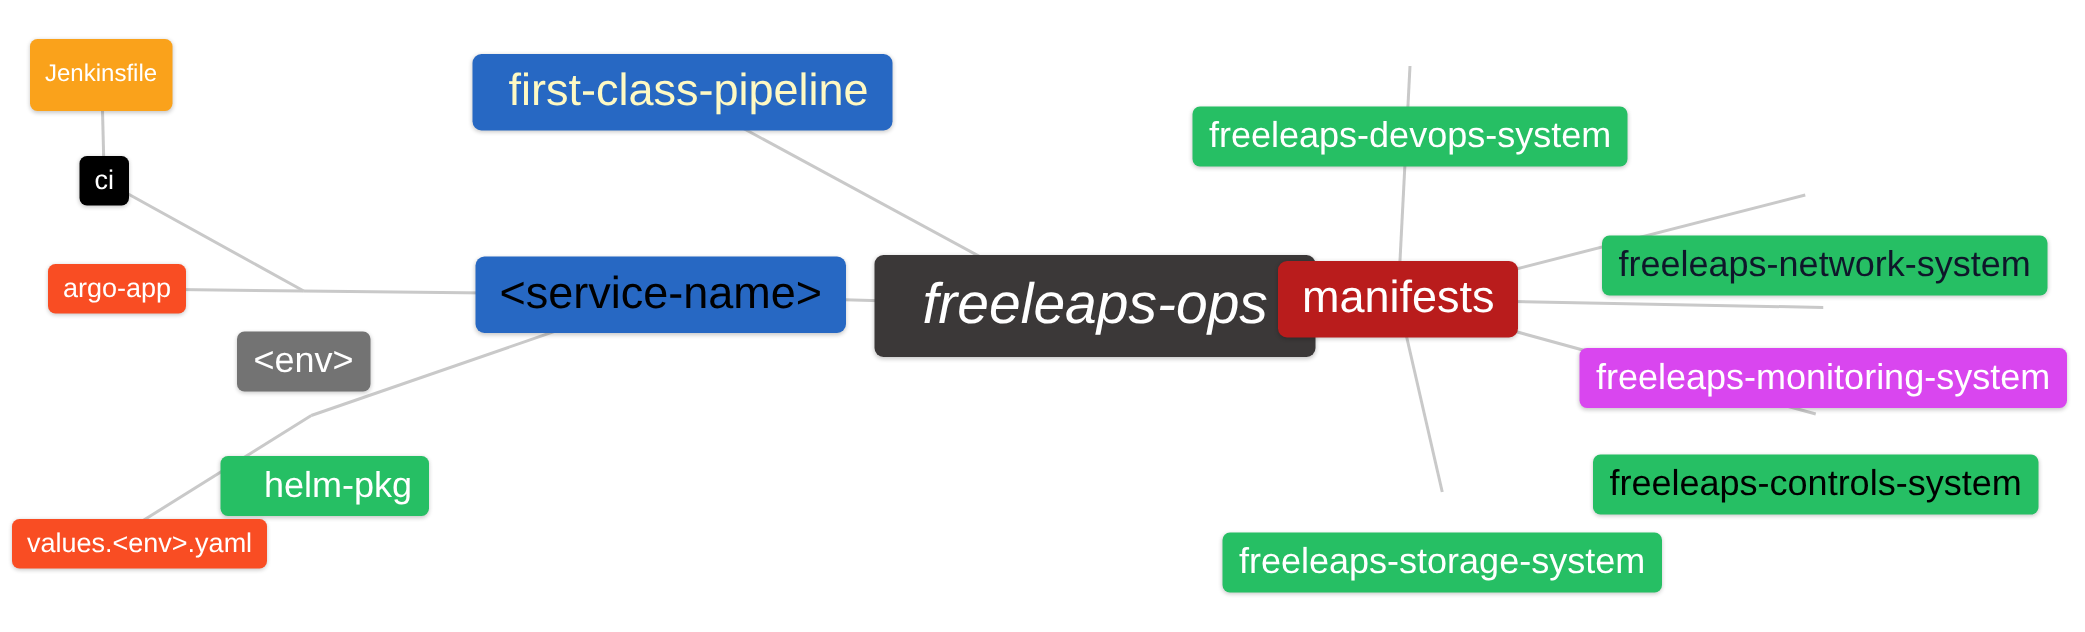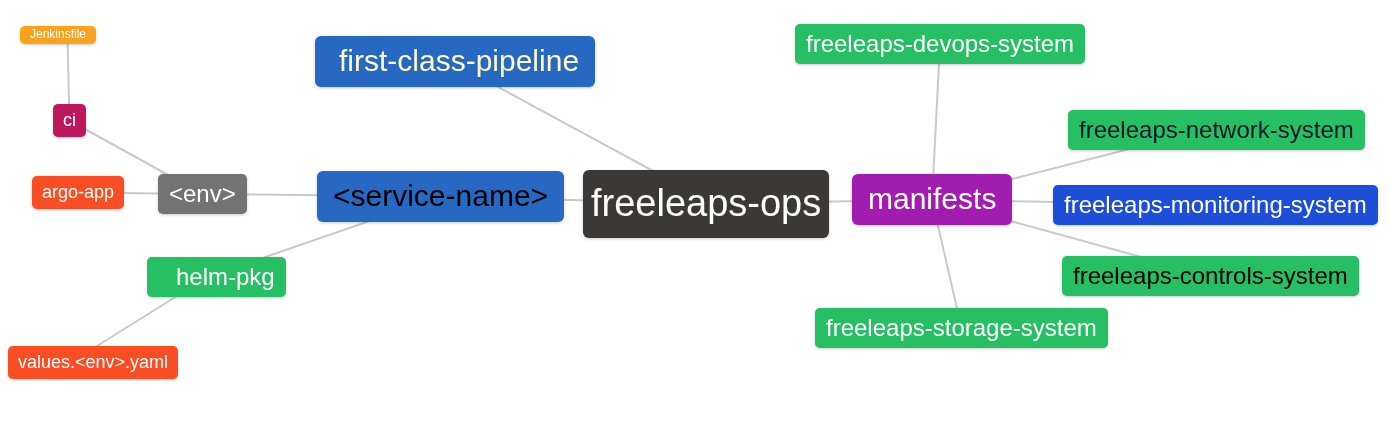--- a/index.html
+++ b/index.html
@@ -32,25 +32,25 @@
   .node {
     position: absolute;
     color: #FFFFFF;
     white-space: nowrap;
     line-height: 1.15;
     border-radius: 5px;
     box-shadow: 0 1px 3px rgba(0,0,0,0.22);
     cursor: default;
     box-sizing: border-box;
   }
-  .lvl1 { font-size: 38px; padding: 12px 8px; border-radius: 6px; }
+  .lvl1 { font-size: 38px; padding: 12px 32px; border-radius: 6px; font-style: italic; }
   .lvl2 { font-size: 30px; padding: 8px 16px; border-radius: 6px; }
-  .lvl3 { font-size: 24px; padding: 6px 11px; }
+  .lvl3 { font-size: 24px; padding: 6px 11px; margin-top: 47px; }
   .lvl4 { font-size: 18px; padding: 6px 10px; }
-  .lvl5 { font-size: 12px; padding: 2px 10px; }
+  .lvl5 { font-size: 16px; padding: 15px 10px; }
 </style>
 </head>
 <body>
 
 <div id="mindmap-canvas">
   <svg id="edge-layer" width="1390" height="421" viewBox="0 0 1390 421" xmlns="http://www.w3.org/2000/svg">
       <line x1="67.5" y1="40" x2="69.5" y2="120.5" stroke="#C9C9C9" stroke-width="2"></line>
       <line x1="69.5" y1="120.5" x2="202.5" y2="194" stroke="#C9C9C9" stroke-width="2"></line>
       <line x1="78" y1="192.5" x2="202.5" y2="194" stroke="#C9C9C9" stroke-width="2"></line>
       <line x1="202.5" y1="194" x2="440.5" y2="196.5" stroke="#C9C9C9" stroke-width="2"></line>
@@ -62,26 +62,26 @@
       <line x1="932" y1="199.5" x2="940" y2="44" stroke="#C9C9C9" stroke-width="2"></line>
       <line x1="932" y1="199.5" x2="1203.5" y2="130" stroke="#C9C9C9" stroke-width="2"></line>
       <line x1="932" y1="199.5" x2="1215.5" y2="205" stroke="#C9C9C9" stroke-width="2"></line>
       <line x1="932" y1="199.5" x2="1210.5" y2="276" stroke="#C9C9C9" stroke-width="2"></line>
       <line x1="932" y1="199.5" x2="961.5" y2="328" stroke="#C9C9C9" stroke-width="2"></line>
     </svg>
   <div id="node-layer">
       <div class="node lvl1" style="left: 583px; top: 170px; background: rgb(59, 56, 56); color: rgb(255, 255, 255);">freeleaps-ops</div>
       <div class="node lvl2" style="left: 315px; top: 36px; background: rgb(39, 104, 195); color: #fef9c3; padding-left: 24px;">first-class-pipeline</div>
       <div class="node lvl2" style="left: 317px; top: 171px; background: rgb(39, 104, 195); color: #000000;">&lt;service-name&gt;</div>
-      <div class="node lvl2" style="left: 852px; top: 174px; background: #a21caf; color: rgb(255, 255, 255);">manifests</div>
+      <div class="node lvl2" style="left: 852px; top: 174px; background: #b91c1c; color: rgb(255, 255, 255);">manifests</div>
       <div class="node lvl3" style="left: 158px; top: 174px; background: #737373; color: rgb(255, 255, 255);">&lt;env&gt;</div>
       <div class="node lvl3" style="left: 147px; top: 257px; background: rgb(38, 191, 100); color: rgb(255, 255, 255); padding-left: 29px;">helm-pkg</div>
       <div class="node lvl3" style="left: 795px; top: 24px; background: rgb(38, 191, 100); color: rgb(255, 255, 255);">freeleaps-devops-system</div>
       <div class="node lvl3" style="left: 1068px; top: 110px; background: rgb(38, 191, 100); color: #0f172a;">freeleaps-network-system</div>
-      <div class="node lvl3" style="left: 1053px; top: 185px; background: #1d4ed8; color: rgb(255, 255, 255);">freeleaps-monitoring-system</div>
+      <div class="node lvl3" style="left: 1053px; top: 185px; background: #d946ef; color: rgb(255, 255, 255);">freeleaps-monitoring-system</div>
       <div class="node lvl3" style="left: 1062px; top: 256px; background: rgb(38, 191, 100); color: #000000;">freeleaps-controls-system</div>
       <div class="node lvl3" style="left: 815px; top: 308px; background: rgb(38, 191, 100); color: rgb(255, 255, 255);">freeleaps-storage-system</div>
-      <div class="node lvl4" style="left: 53px; top: 104px; background: #be185d; color: rgb(255, 255, 255);">ci</div>
+      <div class="node lvl4" style="left: 53px; top: 104px; background: #000000; color: rgb(255, 255, 255);">ci</div>
       <div class="node lvl4" style="left: 32px; top: 176px; background: rgb(249, 77, 35); color: rgb(255, 255, 255);">argo-app</div>
       <div class="node lvl4" style="left: 8px; top: 332px; background: rgb(249, 77, 35); color: rgb(255, 255, 255); margin-top: 14px;">values.&lt;env&gt;.yaml</div>
       <div class="node lvl5" style="left: 20px; top: 26px; background: rgb(250, 162, 27); color: rgb(255, 255, 255);">Jenkinsfile</div>
     </div>
 </div>
 
 </body></html>

